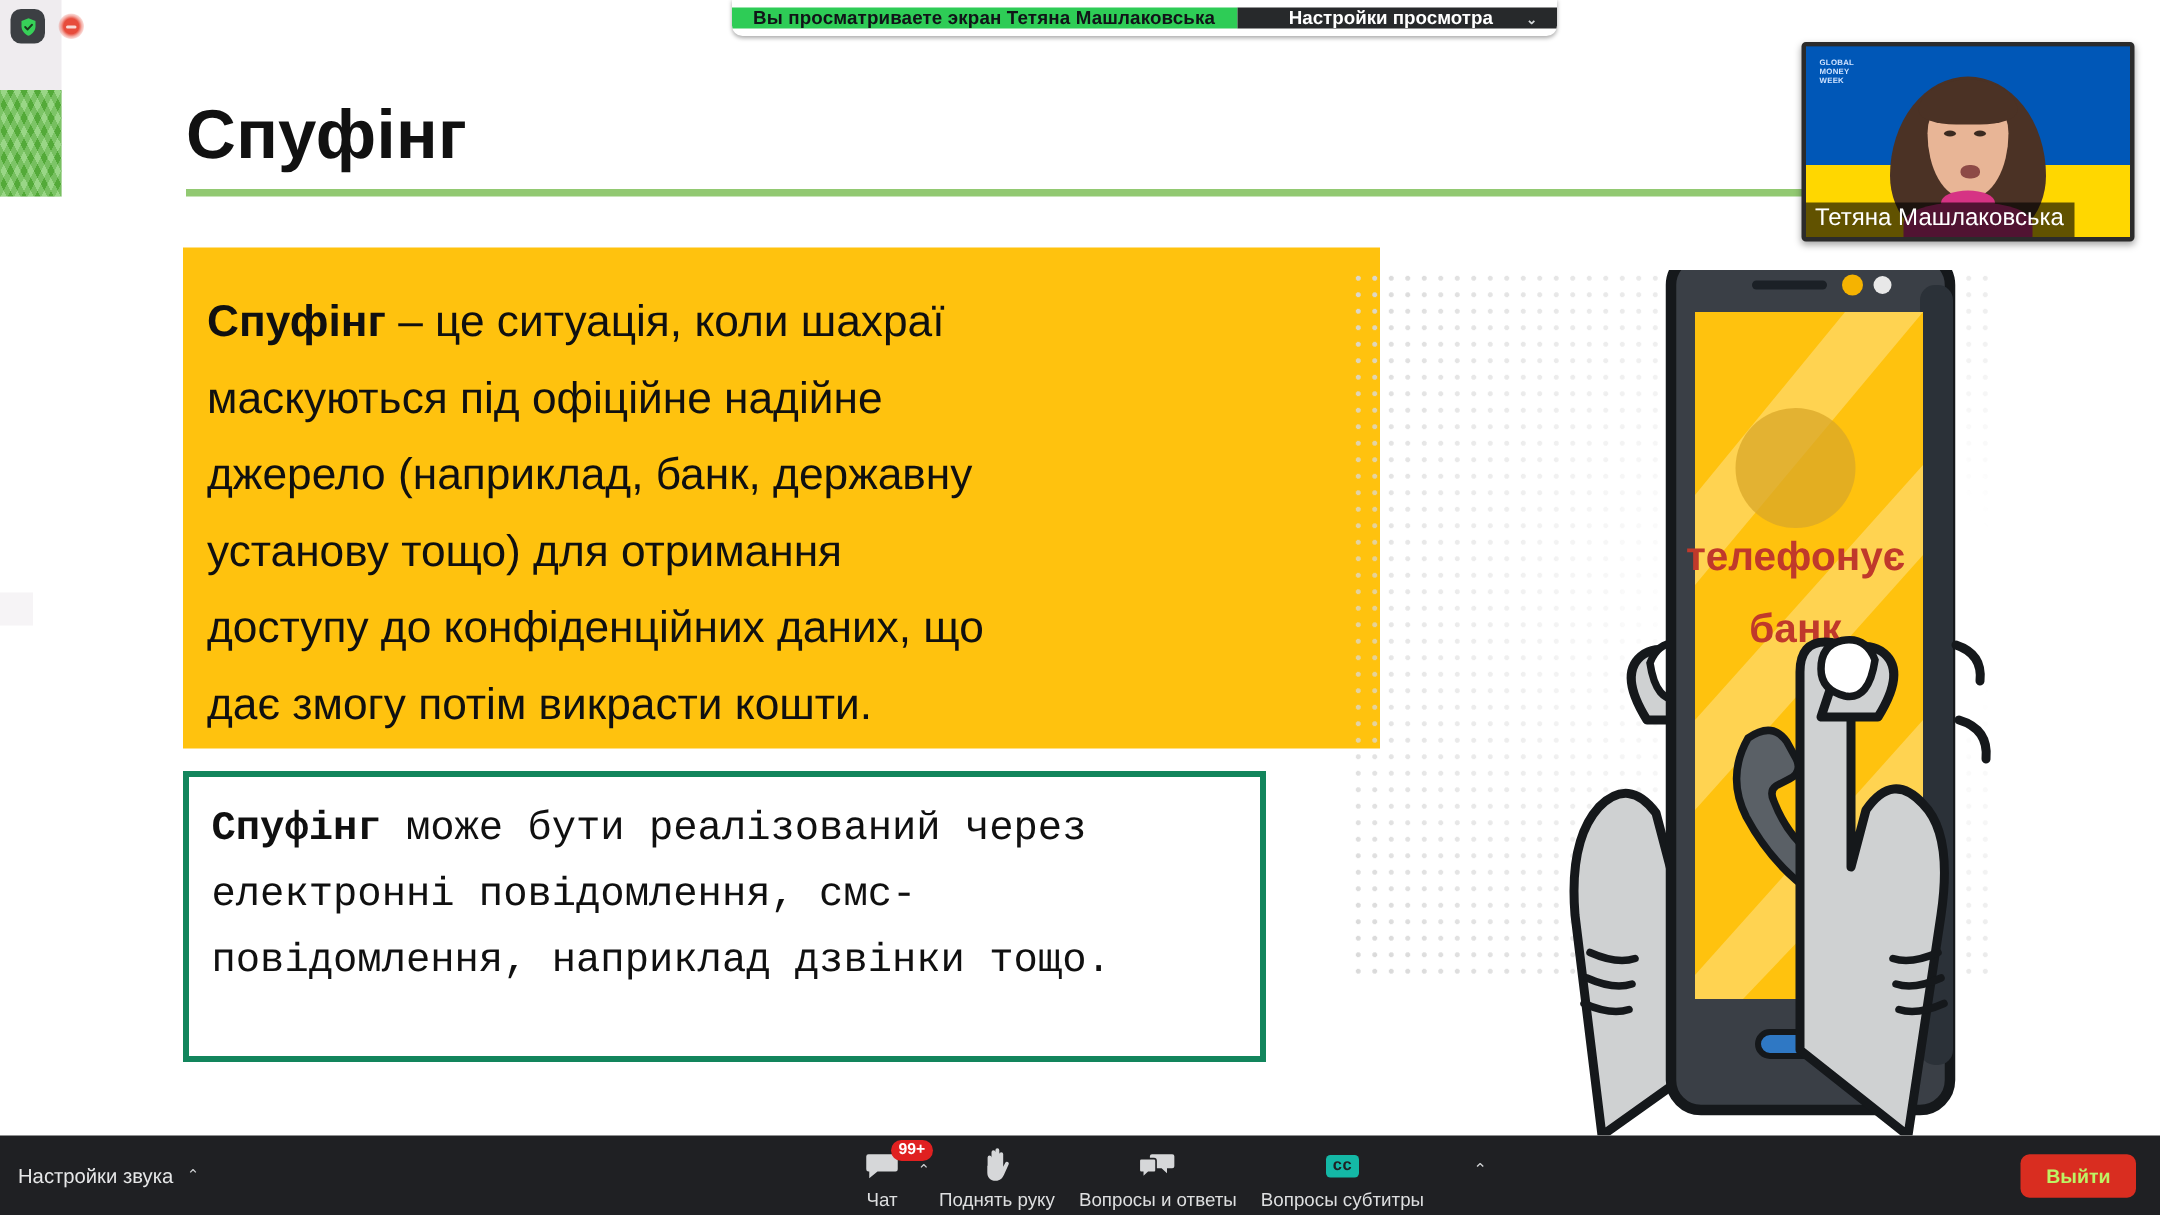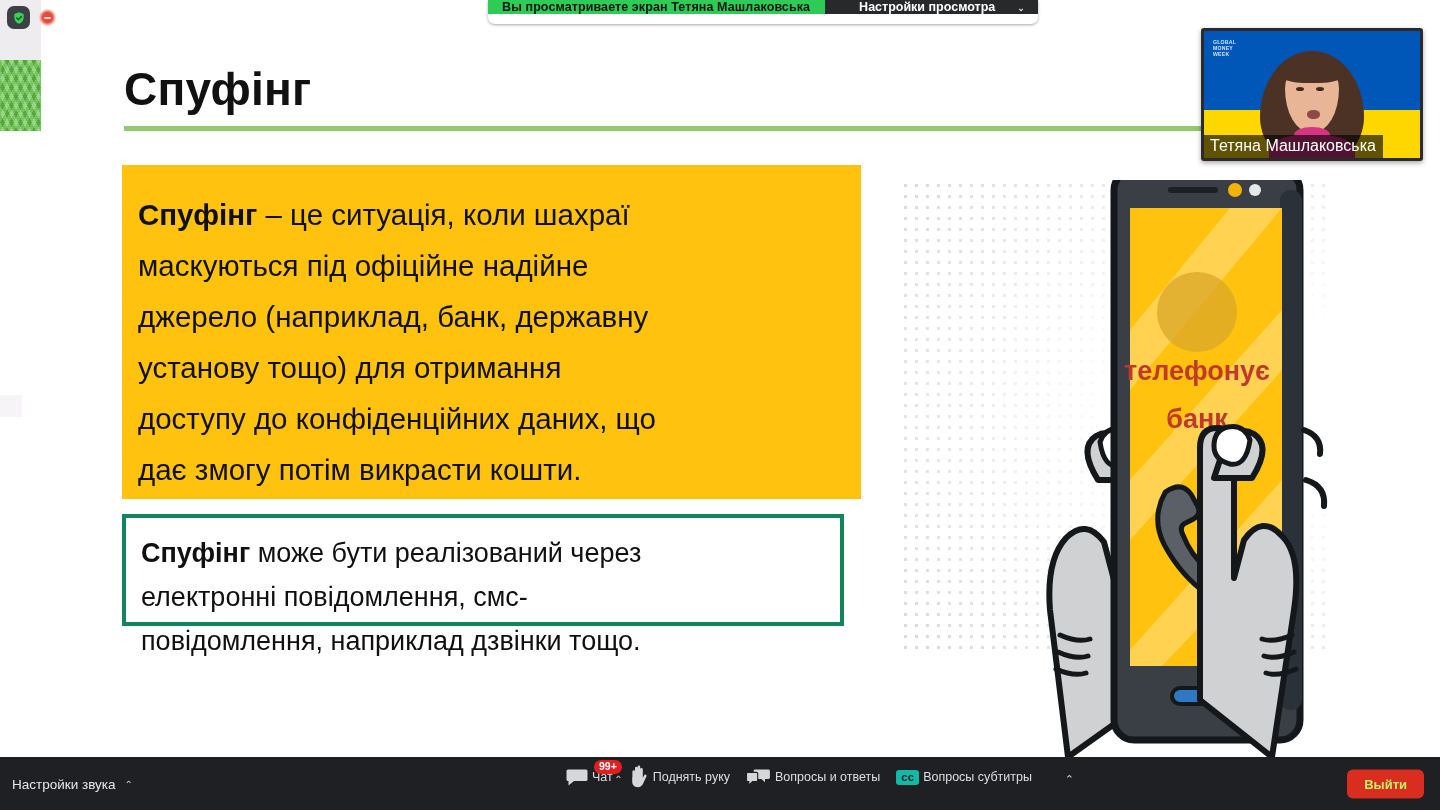--- a/index.html
+++ b/index.html
@@ -16,21 +16,21 @@
     width: 1440px; height: 810px;
     background: #ffffff;
   }
 
   
   #share-banner {
     position: absolute;
     left: 488px; top: 0;
     height: 24px;
     display: flex;
-    align-items: flex-start;
+    align-items: center;
     z-index: 60;
     border-bottom-left-radius: 7px;
     border-bottom-right-radius: 7px;
     overflow: hidden;
     box-shadow: 0 1px 3px rgba(0,0,0,.35);
   }
   #share-status {
     background: #2ECC56;
     color: #111418;
     font-size: 12.5px;
@@ -109,38 +109,39 @@
     line-height: 1;
   }
   #title-rule {
     position: absolute; left: 124px; top: 126px;
     width: 1089px; height: 5px;
     background: #92C972;
   }
 
   #yellow-box {
     position: absolute; left: 122px; top: 165px;
-    width: 739px; height: 334px;
+    width: 798px; height: 334px;
     background: #FFC20E;
     padding: 24px 23px 0 16px;
   }
   #yellow-box .ln {
     font-size: 29.5px;
     line-height: 51px;
     color: #101010;
     white-space: nowrap;
   }
   #yellow-box .kw { font-weight: bold; }
 
   #green-box {
     position: absolute; left: 122px; top: 514px;
-    width: 722px; height: 112px;
+    width: 722px; height: 194px;
     background: #ffffff;
     border: 4px solid #12855C;
     padding: 13px 16px 0 15px;
+    font-family: Liberation Mono, monospace;
   }
   #green-box .ln {
     font-size: 27px;
     line-height: 44px;
     color: #101010;
     white-space: nowrap;
   }
   #green-box .kw { font-weight: bold; }
 
   
@@ -241,21 +242,21 @@
   }
   #audio-settings .caret { font-size: 10px; color: #cfd1d3; }
 
   #center-group {
     position: absolute; left: 558px; top: 4px;
     display: flex; align-items: flex-start; gap: 0;
   }
   .tb-item {
     position: relative;
     min-width: 60px;
-    display: flex; flex-direction: row; align-items: center;
+    display: flex; flex-direction: column; align-items: center;
     padding: 4px 8px 0 8px;
     color: #e6e7e8;
     gap: 4px;
   }
   .tb-icon { height: 24px; display: flex; align-items: center; justify-content: center; }
   .tb-label { font-size: 12.5px; color: #dedfe0; white-space: nowrap; }
   .tb-badge {
     position: absolute; left: 36px; top: -1px;
     background: #E02020; color: #fff;
     font-size: 10.5px; font-weight: bold;

